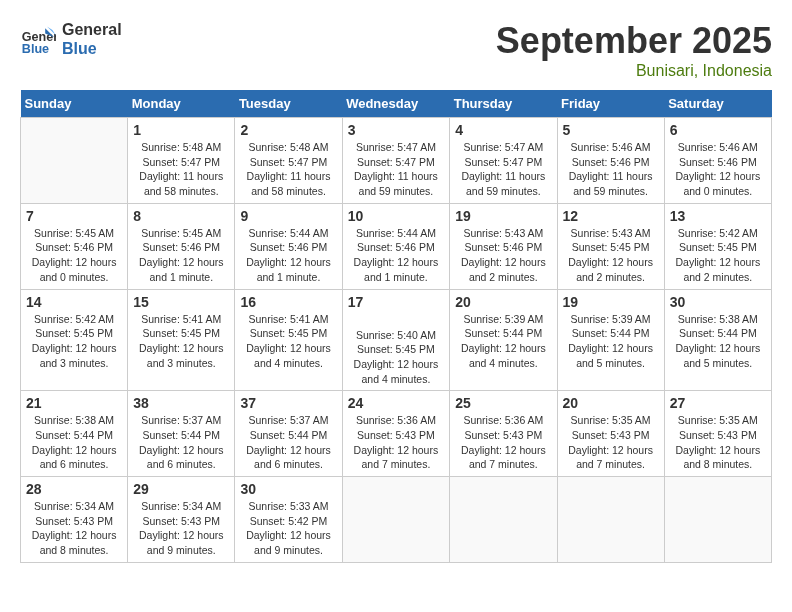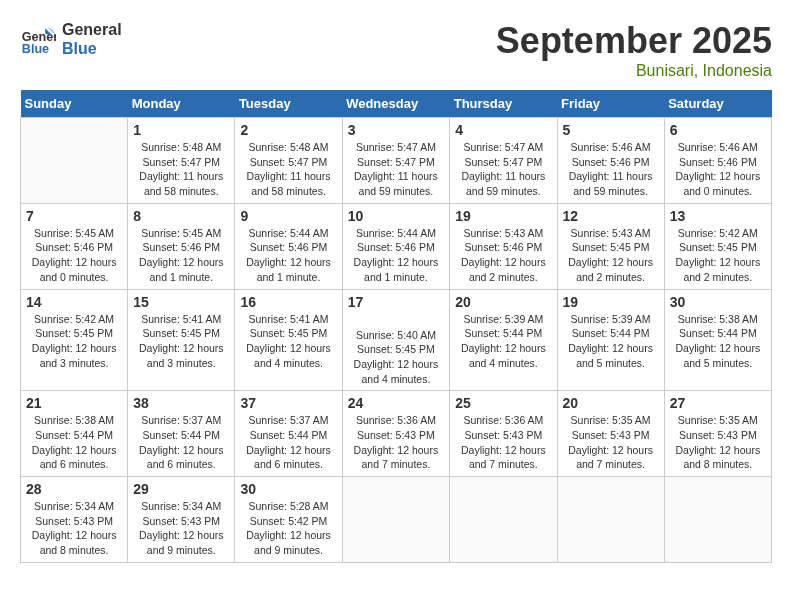--- a/index.html
+++ b/index.html
@@ -322,21 +322,21 @@
         </td>
         <td>
           <span class="day-num">29</span>
           <div class="day-info" style="white-space: pre-line;">Sunrise: 5:34 AM
 Sunset: 5:43 PM
 Daylight: 12 hours
 and 9 minutes.</div>
         </td>
         <td>
           <span class="day-num">30</span>
-          <div class="day-info" style="white-space: pre-line;">Sunrise: 5:28 AM
+          <div class="day-info" style="white-space: pre-line;">Sunrise: 5:33 AM
 Sunset: 5:42 PM
 Daylight: 12 hours
 and 9 minutes.</div>
         </td>
         <td class="empty"></td>
         <td class="empty"></td>
         <td class="empty"></td>
         <td class="empty"></td>
       </tr>
     </tbody>

